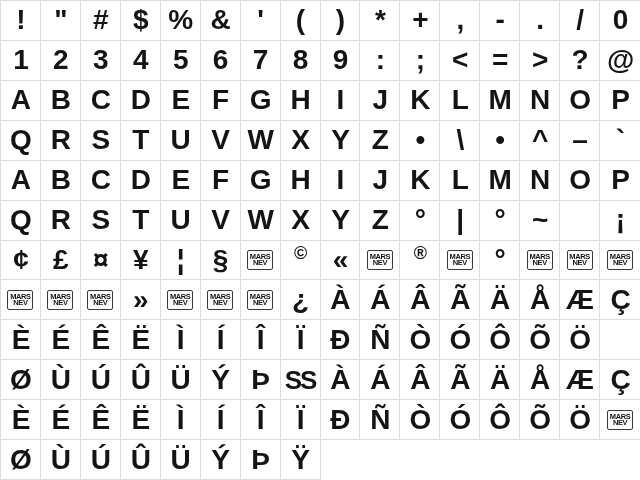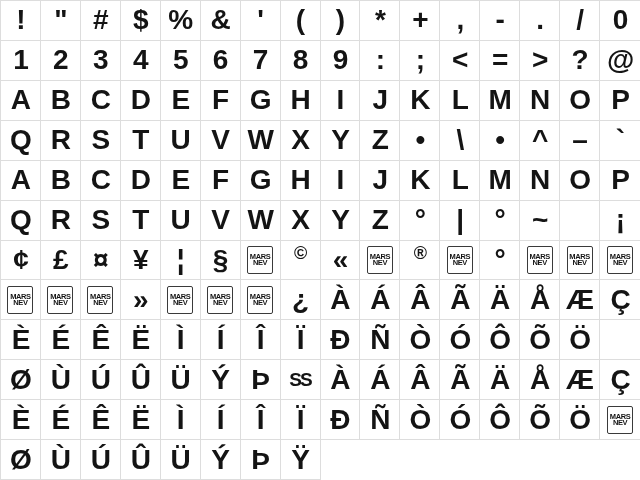--- a/index.html
+++ b/index.html
@@ -33,23 +33,23 @@
     font-size: 28px;
     color: #141414;
     letter-spacing: -1px;
     line-height: 38px;
     white-space: pre;
   }
   .glyph.sup {
     font-size: 18px;
     transform: translateY(-7px);
   }
-  .glyph.multi { font-size: 19px; letter-spacing: -2px; }
+  .glyph.multi { font-size: 26px; letter-spacing: -2px; }
   .notdef {
-    width: 26px; height: 28px;
+    width: 26px; height: 20px;
     box-sizing: border-box;
     border: 1px solid #3a3a3a;
     border-radius: 2px;
     display: flex;
     flex-direction: column;
     align-items: center;
     justify-content: center;
     font-weight: 700;
     font-size: 7.5px;
     line-height: 6px;

